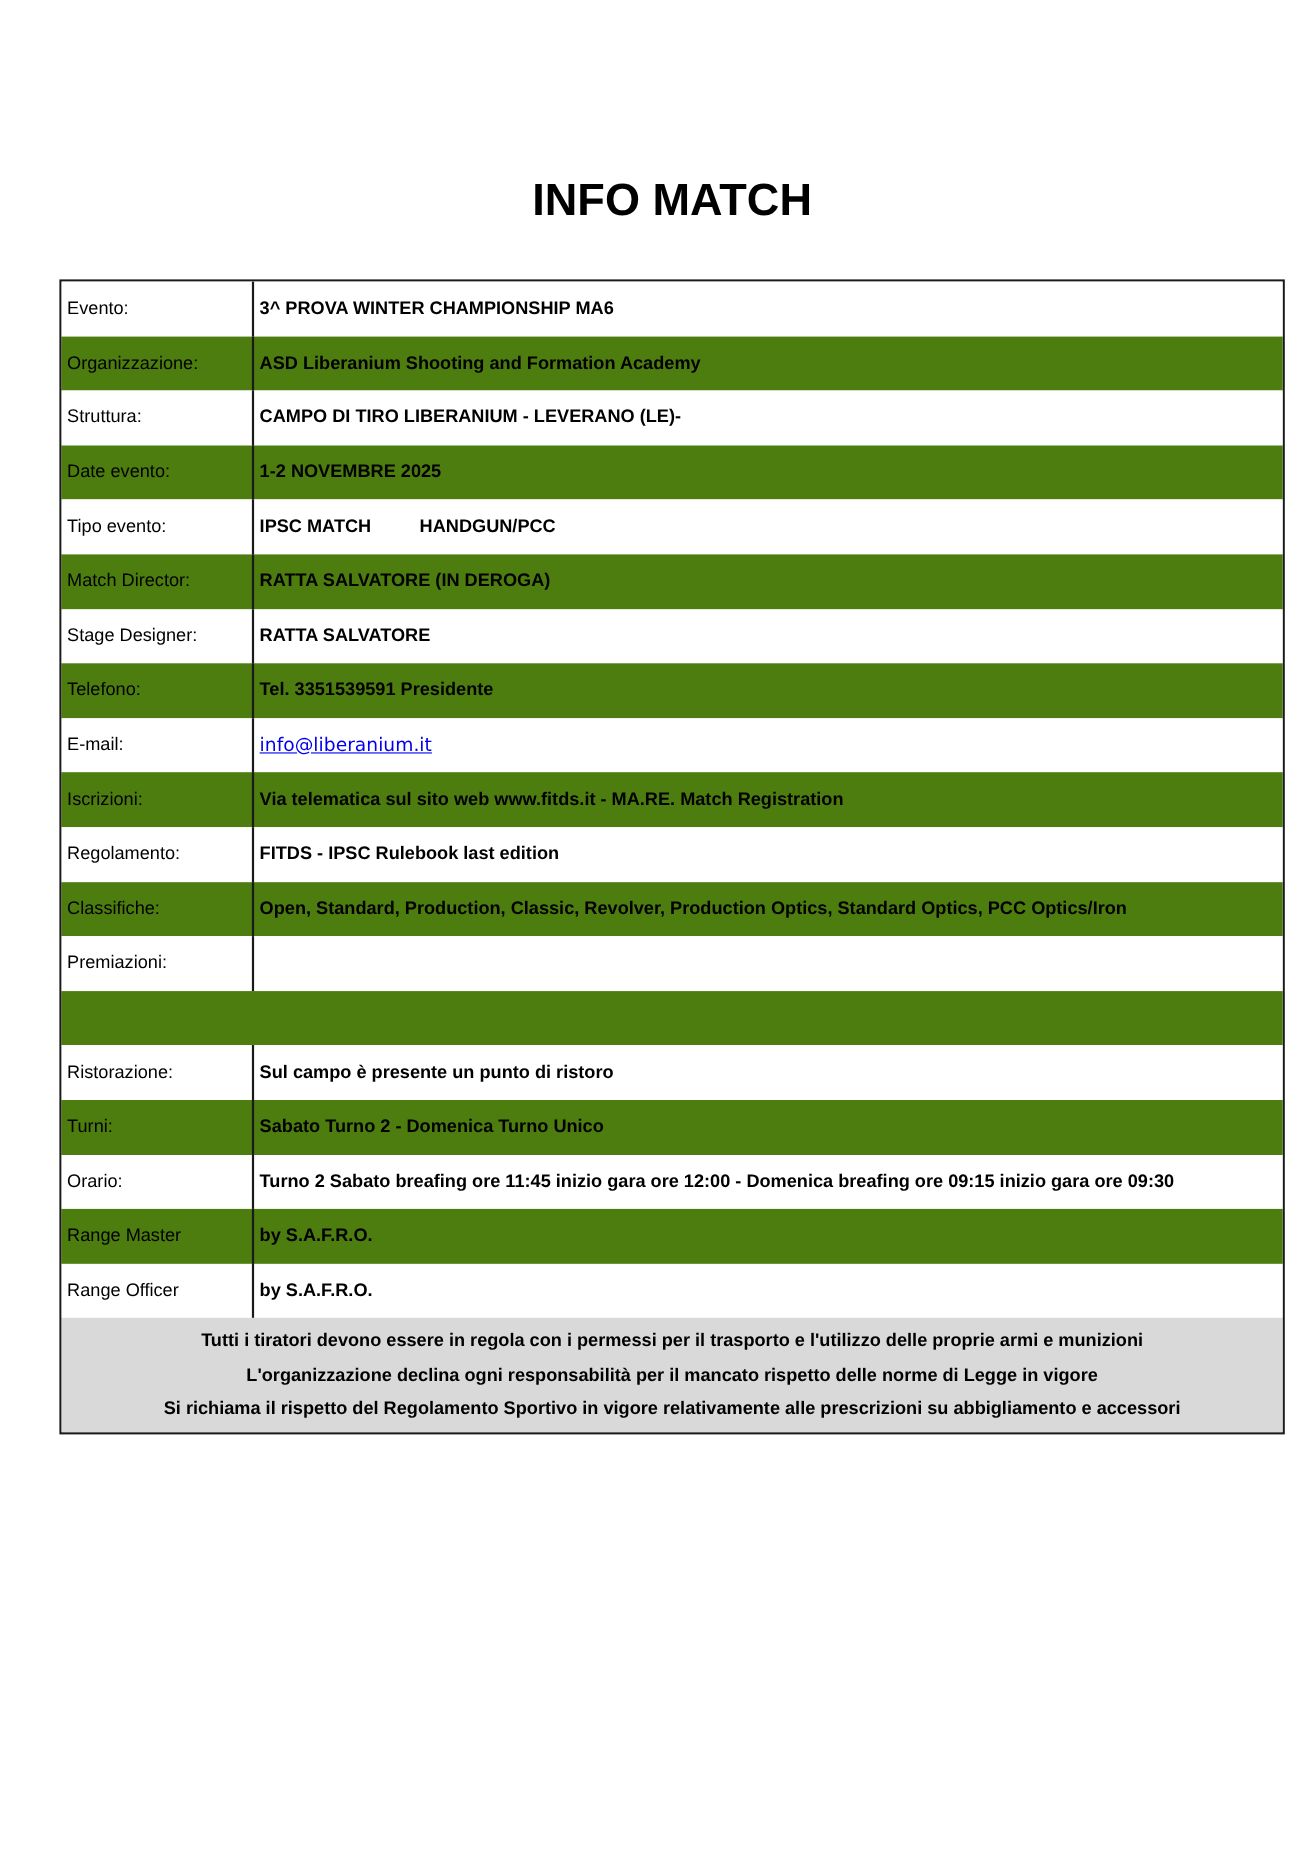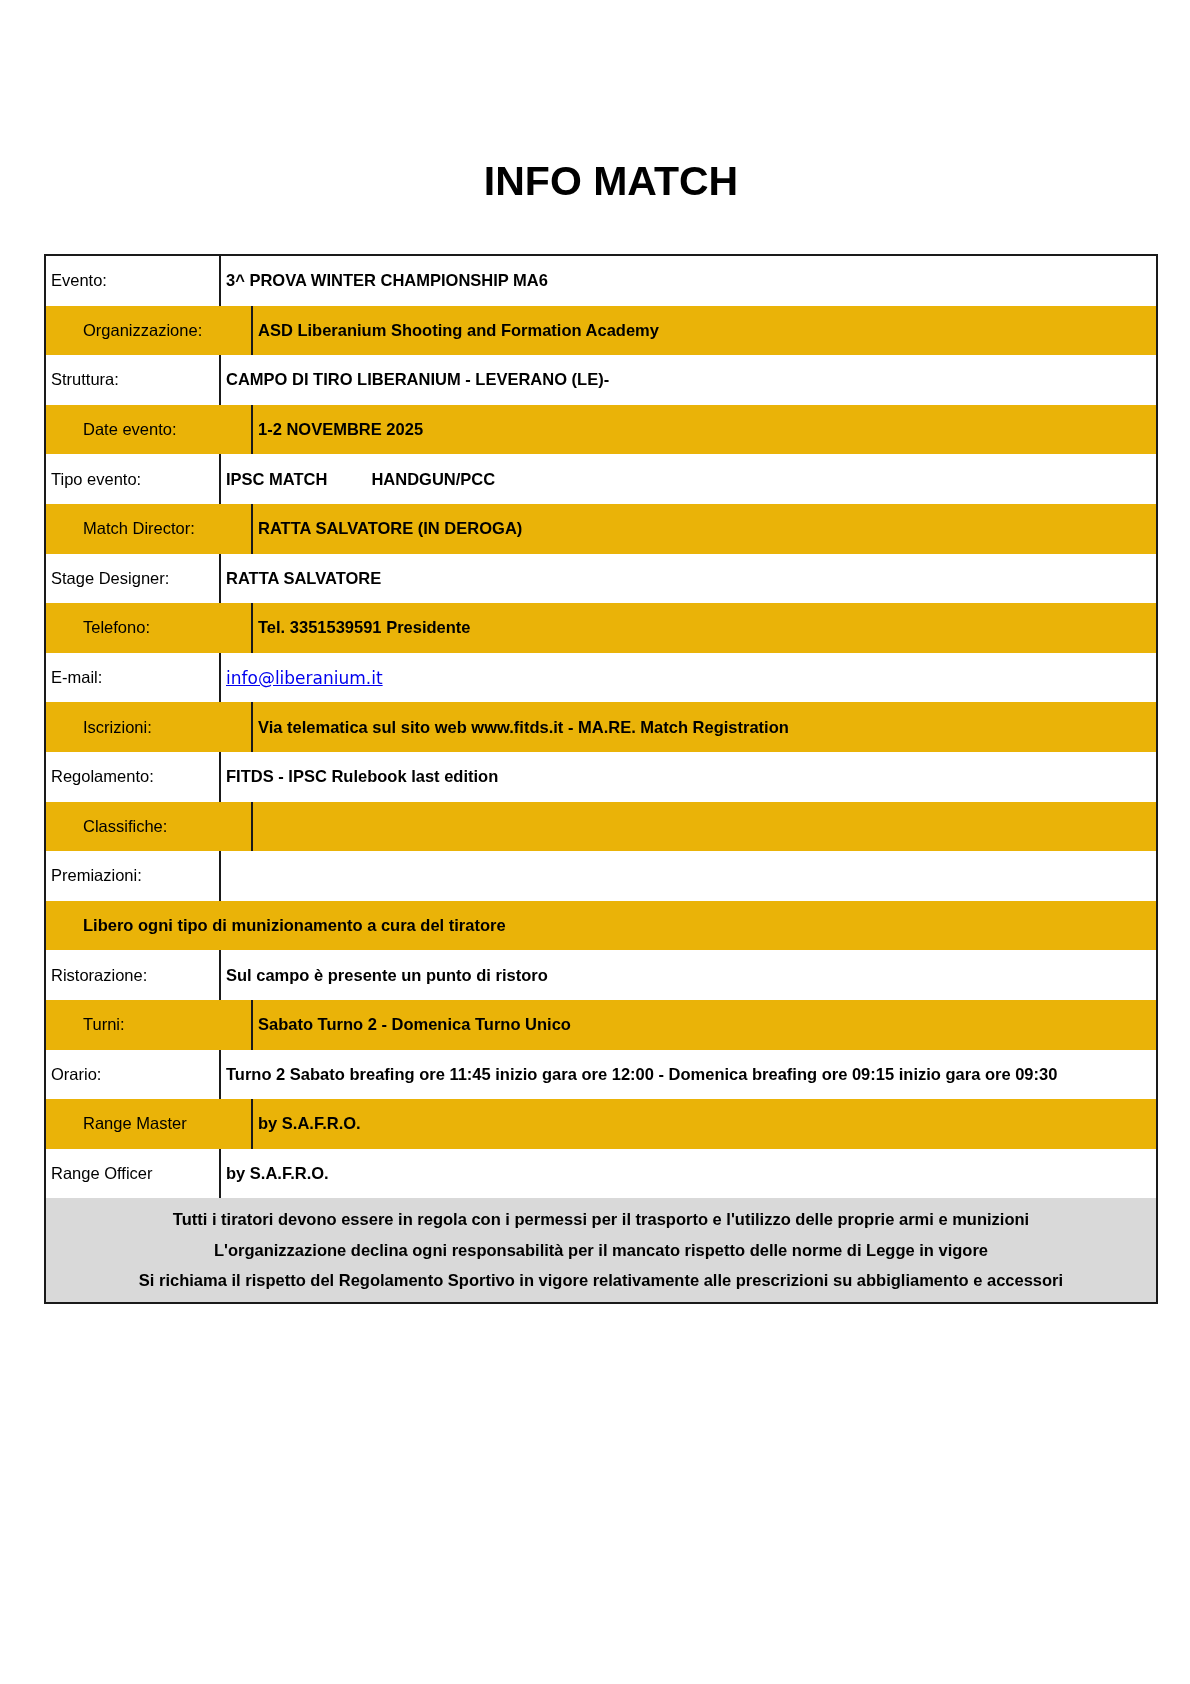--- a/index.html
+++ b/index.html
@@ -24,35 +24,34 @@
       font-family: "Liberation Sans", sans-serif;
       font-weight: bold;
       font-size: 41px;
       line-height: 50px;
       letter-spacing: 0px;
       margin: 0;
       padding-left: 16px;
     }
     .info-table {
       position: absolute;
-      left: 44px;
+      left: 54px;
       top: 254px;
       width: 1110px;
       border: 2px solid #1a1a1a;
       box-sizing: content-box;
     }
     .row {
       display: flex;
       height: 49.6px;
       align-items: center;
       background: #ffffff;
     }
     .row.shaded {
-      background: #eab308;
-      padding-left: 32px;
+      background: #4d7c0f;
     }
     .cell-label {
       width: 175px;
       height: 100%;
       box-sizing: border-box;
       padding-left: 5px;
       display: flex;
       align-items: center;
       font-size: 16.5px;
       font-weight: normal;
@@ -156,28 +155,28 @@
     <div class="cell-value">Via telematica sul sito web www.fitds.it - MA.RE. Match Registration</div>
   </div>
 
   <div class="row">
     <div class="cell-label">Regolamento:</div>
     <div class="cell-value">FITDS - IPSC Rulebook last edition</div>
   </div>
 
   <div class="row shaded">
     <div class="cell-label">Classifiche:</div>
+    <div class="cell-value">Open, Standard, Production, Classic, Revolver, Production Optics, Standard Optics, PCC Optics/Iron</div>
   </div>
 
   <div class="row">
     <div class="cell-label">Premiazioni:</div>
   </div>
 
   <div class="row shaded">
-    <div class="cell-value">Libero ogni tipo di munizionamento a cura del tiratore</div>
   </div>
 
   <div class="row">
     <div class="cell-label">Ristorazione:</div>
     <div class="cell-value">Sul campo è presente un punto di ristoro</div>
   </div>
 
   <div class="row shaded">
     <div class="cell-label">Turni:</div>
     <div class="cell-value">Sabato Turno 2 - Domenica Turno Unico</div>

